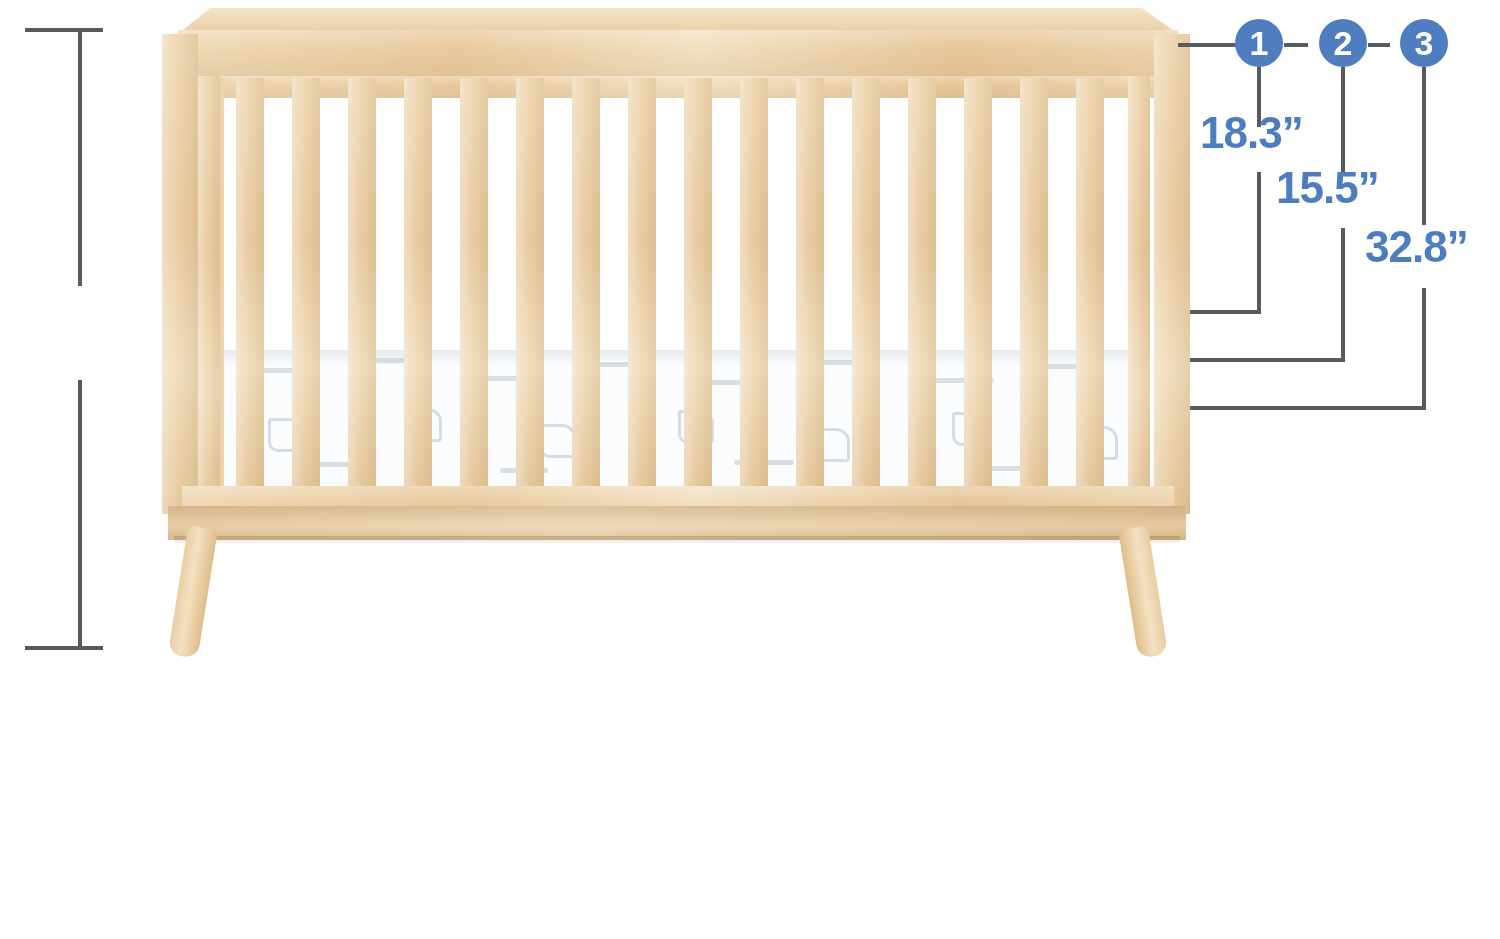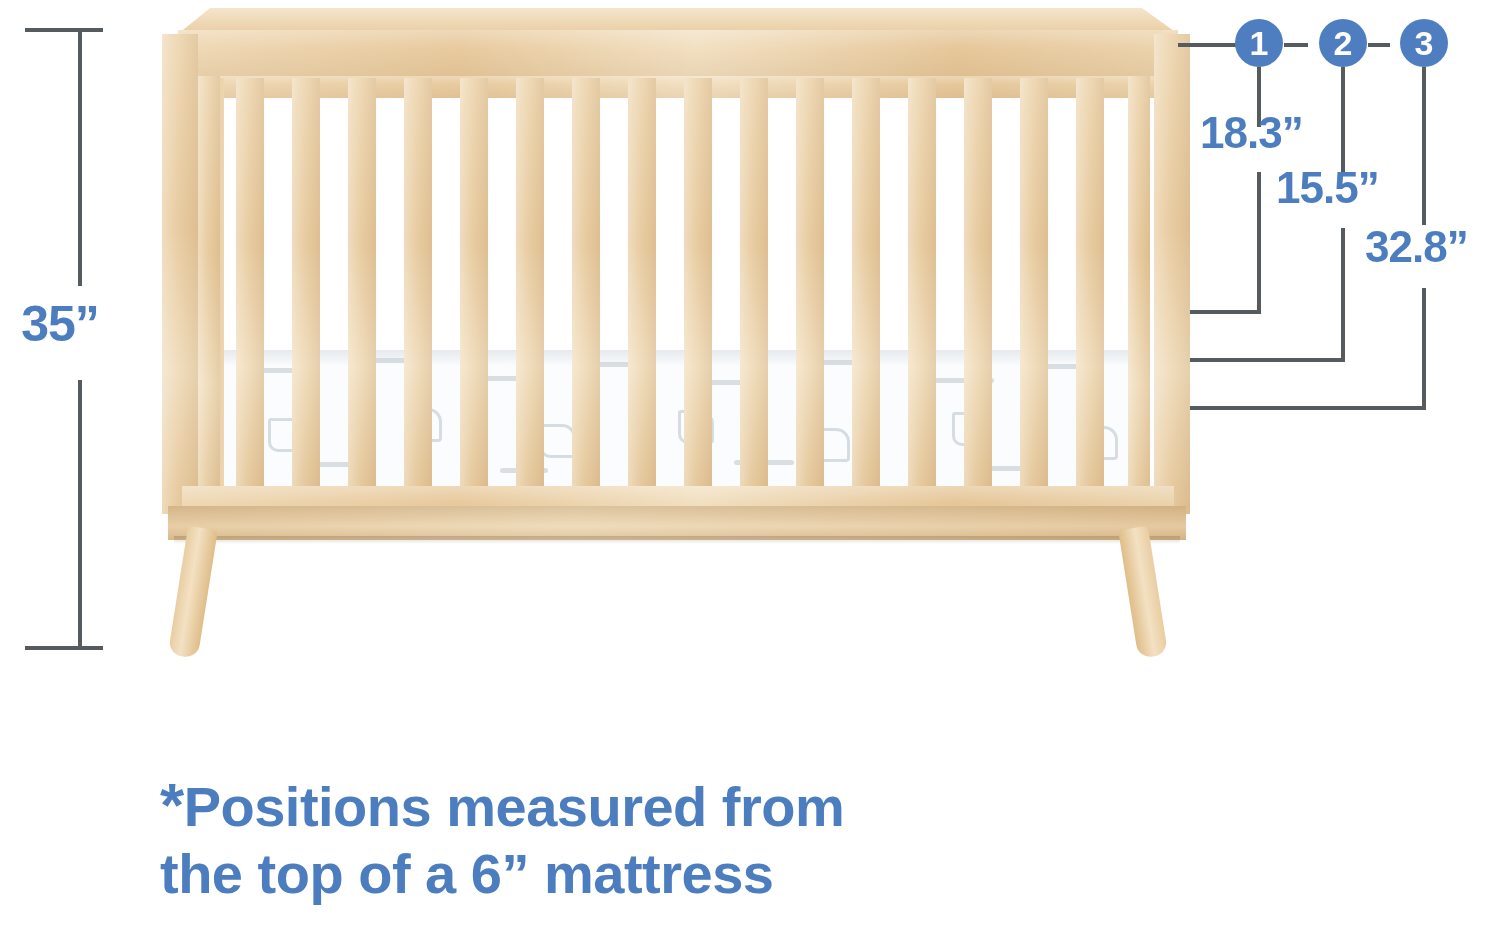--- a/index.html
+++ b/index.html
@@ -181,21 +181,20 @@
   #footnote .star { font-size: 62px; }
 </style>
 </head>
 <body>
 
 <div id="stage">
 
   <div id="height-dim">
     <div class="line-h" id="height-cap-top"></div>
     <div class="line-v" id="height-rule-top"></div>
-    <div id="height-label">35”</div>
     <div class="line-v" id="height-rule-bot"></div>
     <div class="line-h" id="height-cap-bot"></div>
   </div>
 
   <div id="crib">
 
     <div class="abs wood" id="top-rail-back"></div>
     <div class="abs wood" id="top-rail-front"></div>
     <div class="abs wood" id="headboard"></div>
 
@@ -272,18 +271,14 @@
     <div class="dim-label" style="left:126px; top:163px;">15.5”</div>
     <div class="line-v" style="left:191px; top:228px; height:134px;"></div>
     <div class="line-h" style="left:40px;  top:358px; width:155px;"></div>
 
     <div class="line-v" style="left:272px; top:67px;  height:158px;"></div>
     <div class="dim-label" style="left:215px; top:222px;">32.8”</div>
     <div class="line-v" style="left:272px; top:288px; height:122px;"></div>
     <div class="line-h" style="left:40px;  top:406px; width:236px;"></div>
   </div>
 
-  <div id="footnote">
-    <span class="star">*</span><span>Positions measured from</span><br>
-    <span>the top of a 6” mattress</span>
-  </div>
 
 </div>
 
 </body></html>

